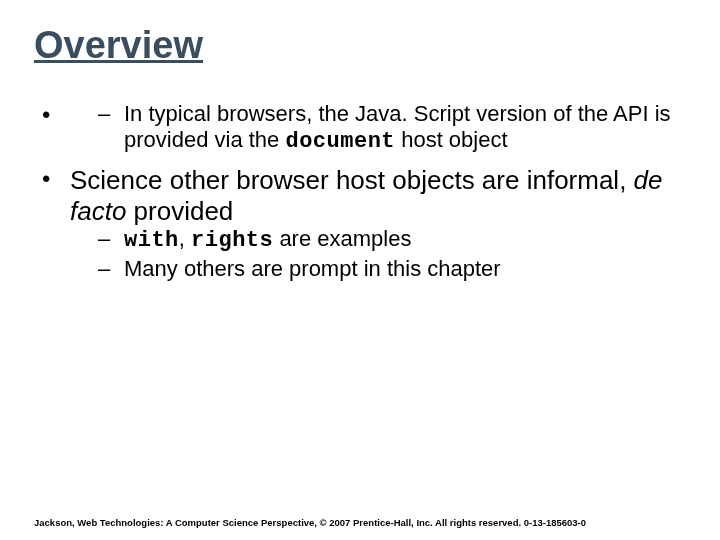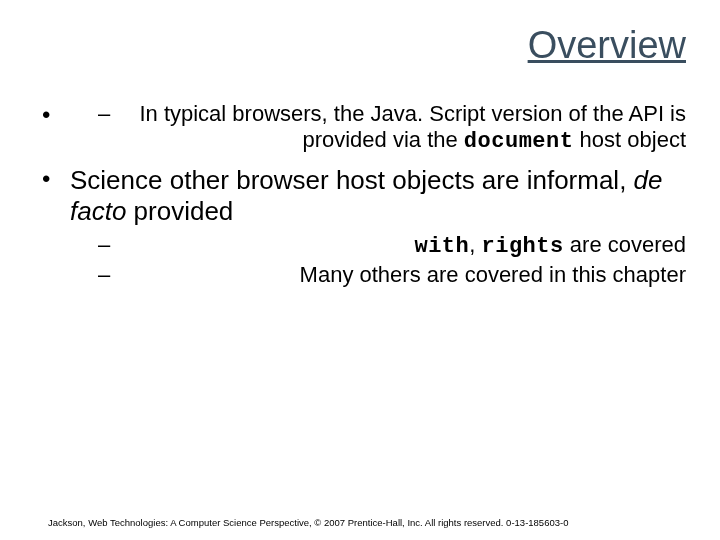--- a/index.html
+++ b/index.html
@@ -10,27 +10,27 @@
     color: #000;
     position: relative;
   }
   .slide {
     width: 720px;
     height: 540px;
     padding: 18px 34px 0 34px;
     position: relative;
   }
   .title {
-    text-align: right;
+    text-align: left;
     font-size: 38px;
     color: #3a4e5f;
     text-decoration: underline;
     margin-top: 6px;
     margin-bottom: 34px;
-    font-weight: 400;
+    font-weight: 700;
   }
   ul.top {
     list-style: none;
     padding-left: 0;
   }
   ul.top > li {
     position: relative;
     padding-left: 36px;
     font-size: 26px;
     line-height: 1.18;
@@ -39,23 +39,21 @@
   ul.top > li::before {
     content: "•";
     position: absolute;
     left: 8px;
     top: 0;
     font-size: 24px;
   }
   ul.sub {
     list-style: none;
     padding-left: 0;
-    margin-top: 6px;
     margin-bottom: 10px;
-    text-align: right;
   }
   ul.sub > li {
     position: relative;
     padding-left: 54px;
     font-size: 22px;
     line-height: 1.18;
     margin-bottom: 2px;
   }
   ul.sub > li::before {
     content: "–";
@@ -65,24 +63,25 @@
   }
   .code {
     font-family: "Courier New", Courier, monospace;
     font-weight: bold;
     letter-spacing: 0.5px;
   }
   .ital { font-style: italic; }
   .footer {
     position: absolute;
     bottom: 12px;
-    left: 48px;
+    left: 34px;
     right: 34px;
     font-size: 9.5px;
     color: #000;
+    font-weight: bold;
   }
 </style>
 </head>
 <body>
 
 <div class="slide">
   <h1 class="title">Overview</h1>
 
   <ul class="top">
 
@@ -91,24 +90,24 @@
         <li>
           <span>In typical browsers, the Java. Script version of the API is provided via the </span><span class="code">document</span><span> host object</span>
         </li>
       </ul>
     </li>
 
     <li>
       <span>Science other browser host objects are informal, </span><span class="ital">de facto</span><span> provided</span>
       <ul class="sub">
         <li>
-          <span class="code">with</span><span>, </span><span class="code">rights</span><span> are covered</span>
+          <span class="code">with</span><span>, </span><span class="code">rights</span><span> are examples</span>
         </li>
         <li>
-          <span>Many others are covered in this chapter</span>
+          <span>Many others are prompt in this chapter</span>
         </li>
       </ul>
     </li>
 
   </ul>
 
   <div class="footer">Jackson, Web Technologies: A Computer Science Perspective, © 2007 Prentice-Hall, Inc. All rights reserved. 0-13-185603-0</div>
 </div>
 
 </body></html>

